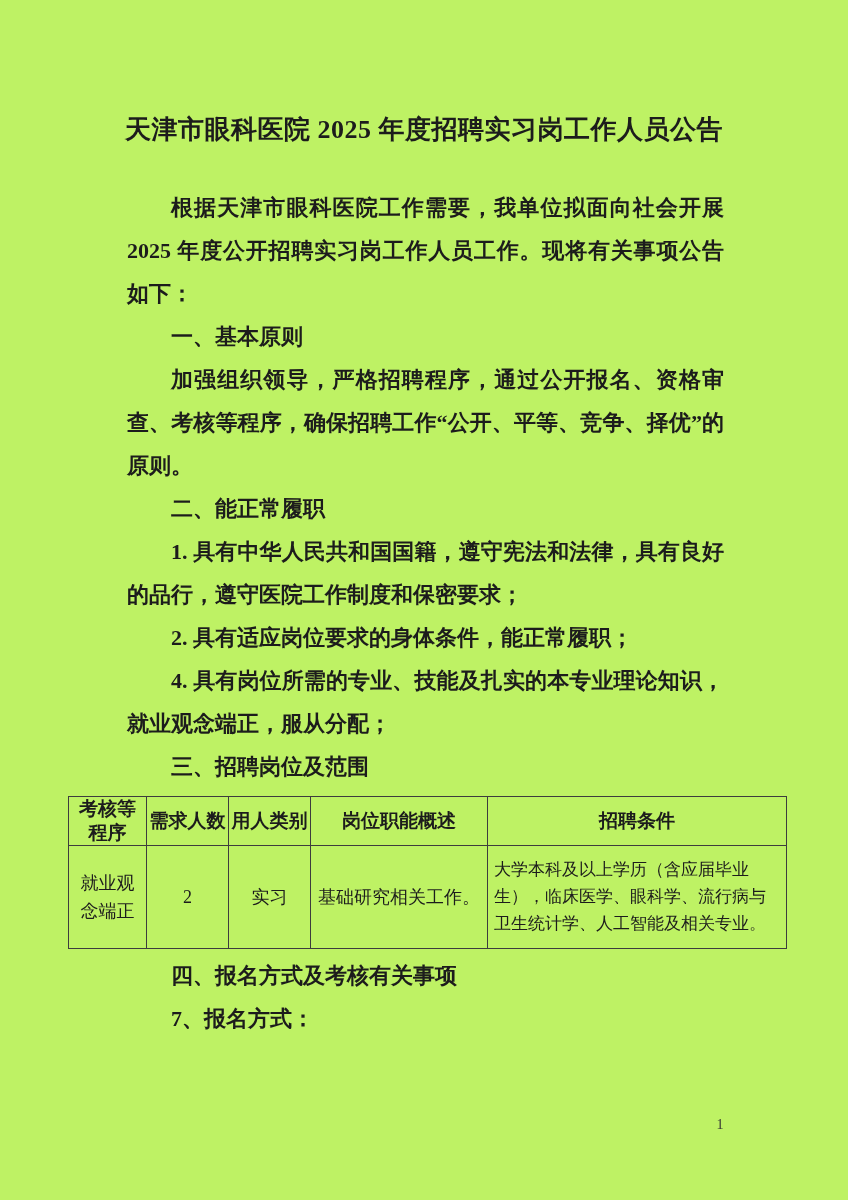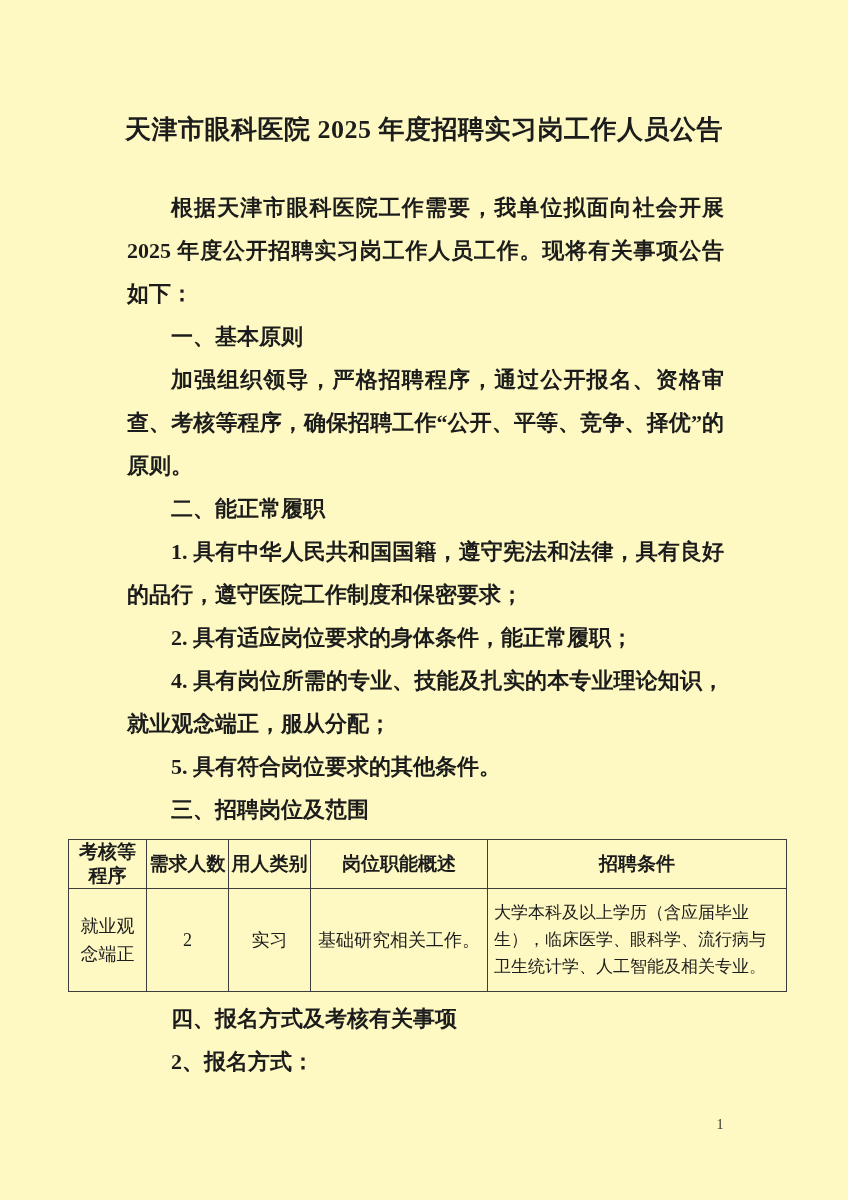--- a/index.html
+++ b/index.html
@@ -4,21 +4,21 @@
 <style>
   html, body {
     margin: 0;
     padding: 0;
     background: #ffffff;
   }
   .page {
     position: relative;
     width: 848px;
     height: 1200px;
-    background: #fef9c3;
+    background: #bef264;
     color: #1c1c1c;
     font-family: "Liberation Serif", "DejaVu Serif", serif;
     overflow: hidden;
     box-sizing: border-box;
   }
   .doc-title {
     margin: 108px 60px 0 60px;
     font-size: 26px;
     font-weight: bold;
     text-align: center;
@@ -96,21 +96,20 @@
 
     <p class="para">根据天津市眼科医院工作需要，我单位拟面向社会开展 2025 年度公开招聘实习岗工作人员工作。现将有关事项公告如下：</p>
 
     <p class="para heading">一、基本原则</p>
     <p class="para">加强组织领导，严格招聘程序，通过公开报名、资格审查、考核等程序，确保招聘工作“公开、平等、竞争、择优”的原则。</p>
 
     <p class="para heading">二、能正常履职</p>
     <p class="para">1. 具有中华人民共和国国籍，遵守宪法和法律，具有良好的品行，遵守医院工作制度和保密要求；</p>
     <p class="para">2. 具有适应岗位要求的身体条件，能正常履职；</p>
     <p class="para">4. 具有岗位所需的专业、技能及扎实的本专业理论知识，就业观念端正，服从分配；</p>
-    <p class="para">5. 具有符合岗位要求的其他条件。</p>
 
     <p class="para heading">三、招聘岗位及范围</p>
 
     <table class="pos-table">
       <colgroup>
         <col style="width:78px">
         <col style="width:82px">
         <col style="width:82px">
         <col style="width:177px">
         <col style="width:299px">
@@ -129,19 +128,19 @@
           <td>就业观念端正</td>
           <td>2</td>
           <td>实习</td>
           <td>基础研究相关工作。</td>
           <td class="cell-requirements">大学本科及以上学历（含应届毕业生），临床医学、眼科学、流行病与卫生统计学、人工智能及相关专业。</td>
         </tr>
       </tbody>
     </table>
 
     <p class="para heading after-table">四、报名方式及考核有关事项</p>
-    <p class="para">2、报名方式：</p>
+    <p class="para">7、报名方式：</p>
 
   </div>
 
   <div class="page-number">1</div>
 
 </div>
 
 </body></html>

